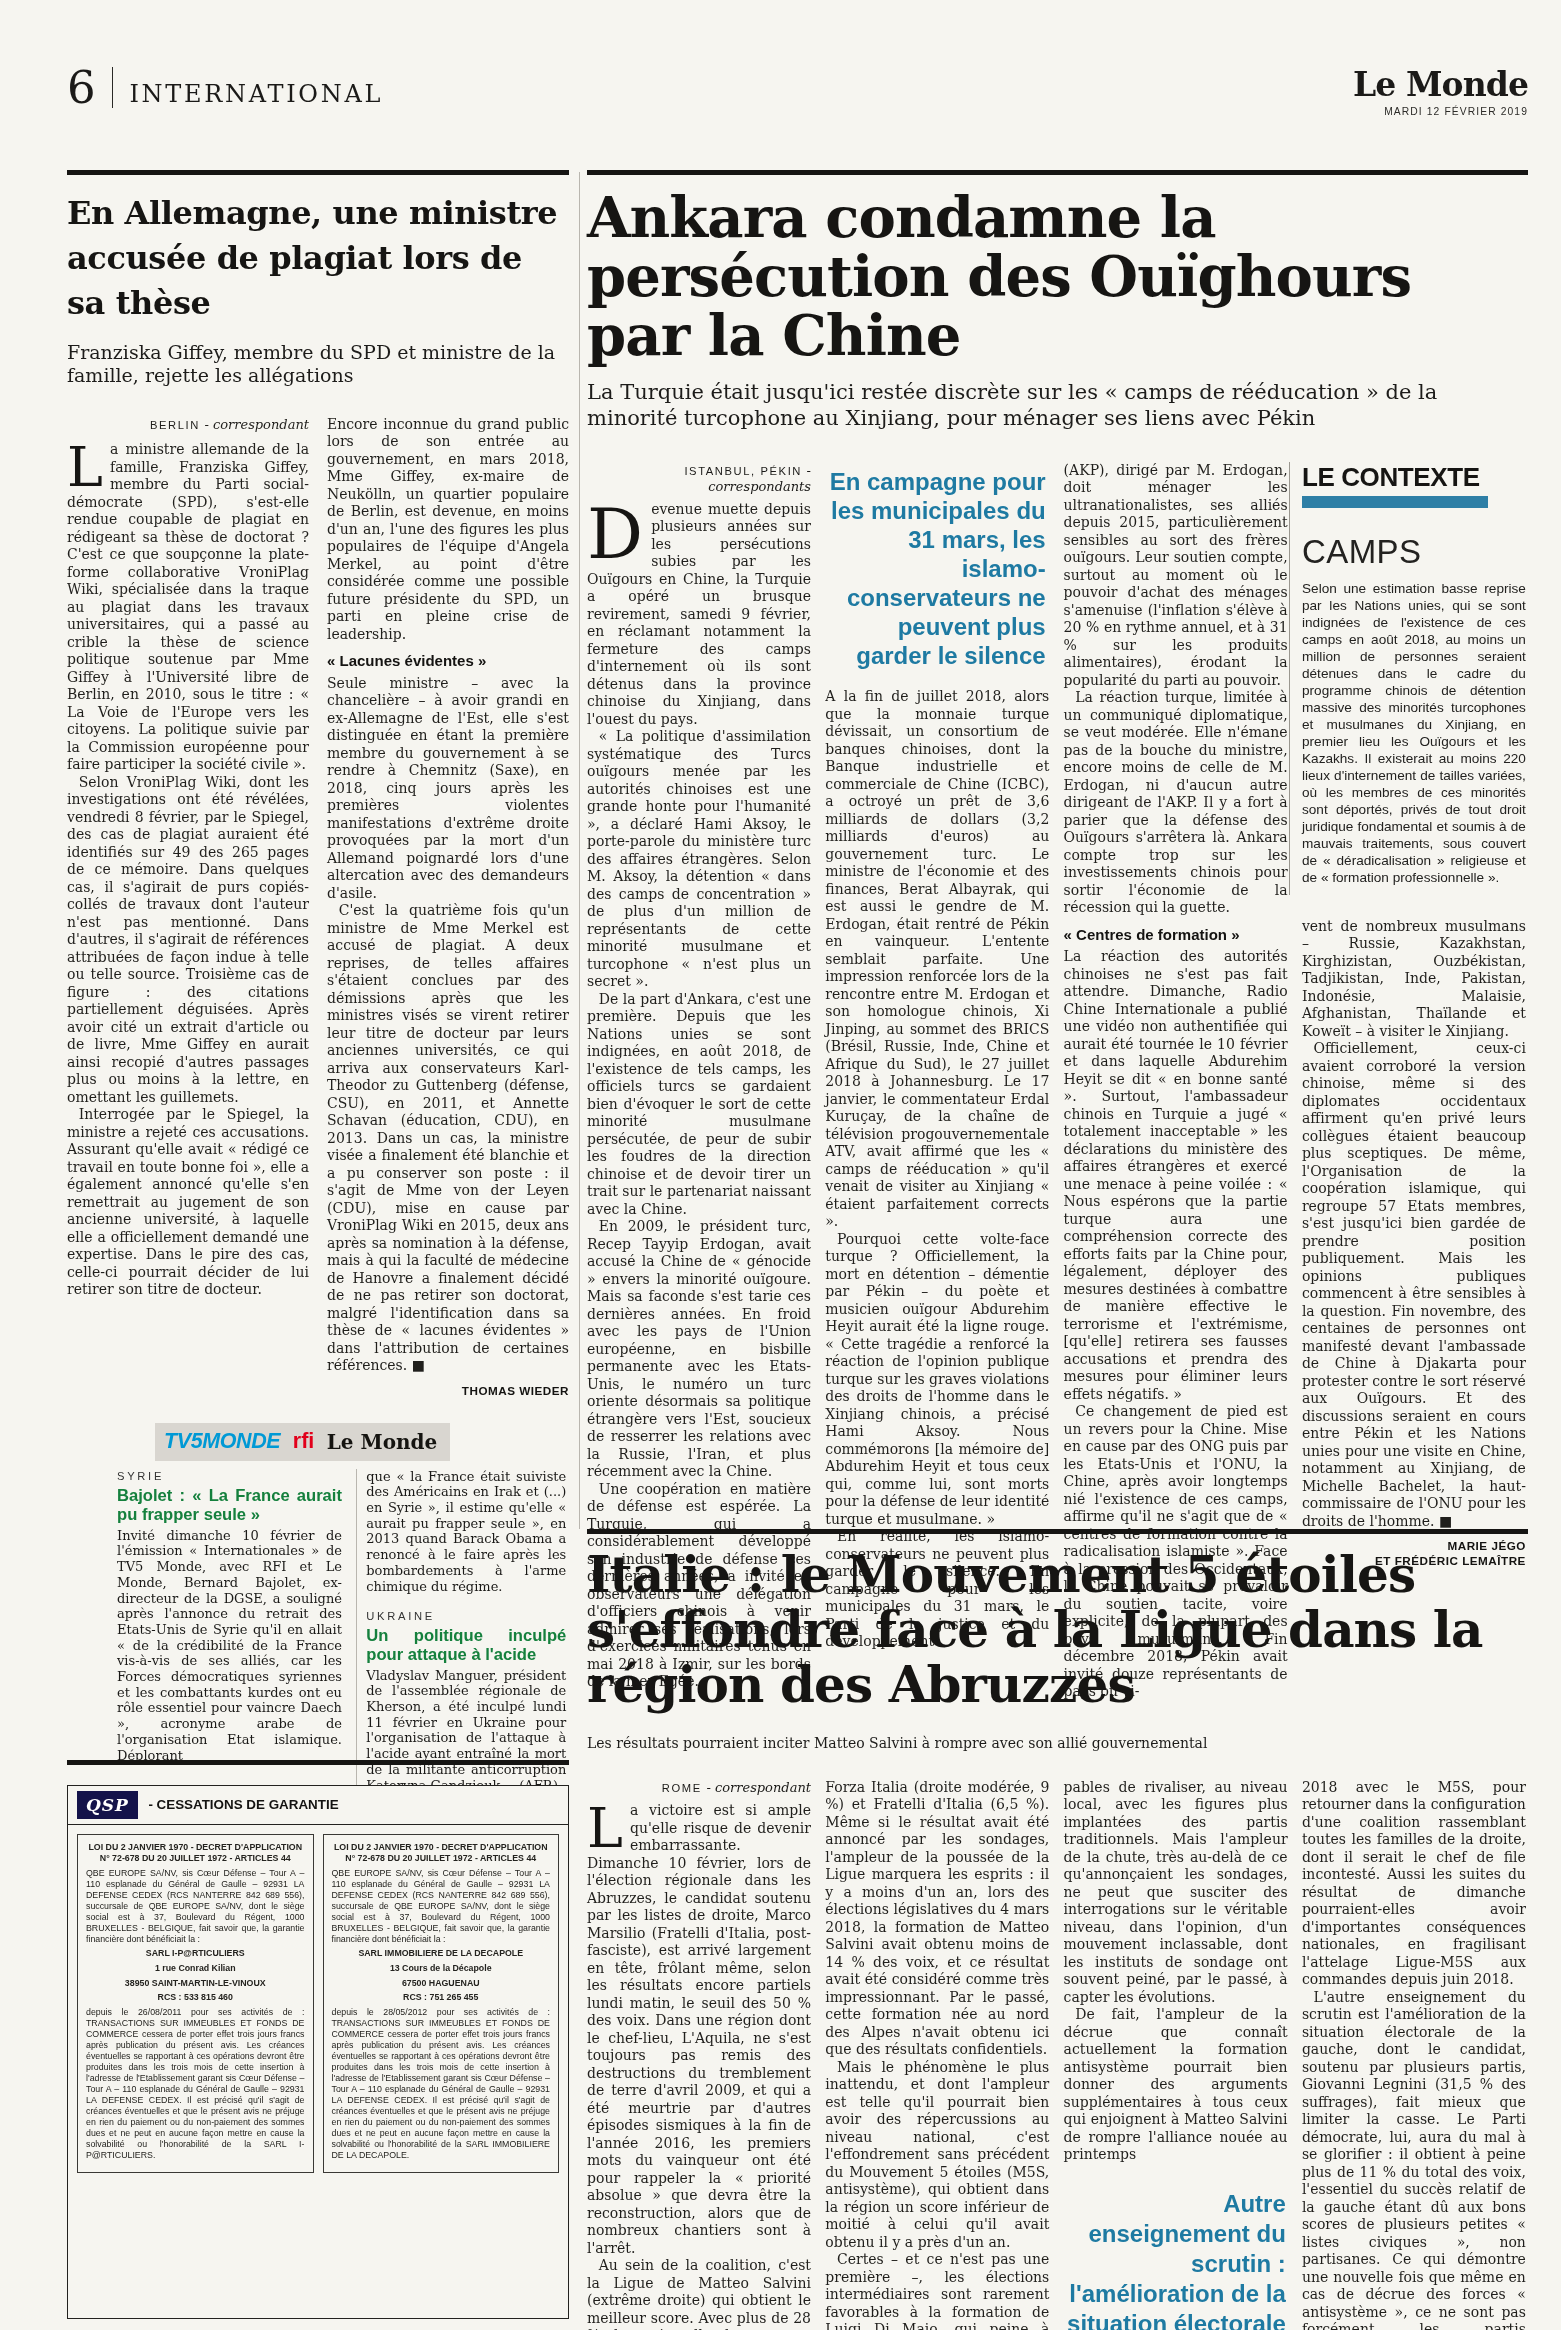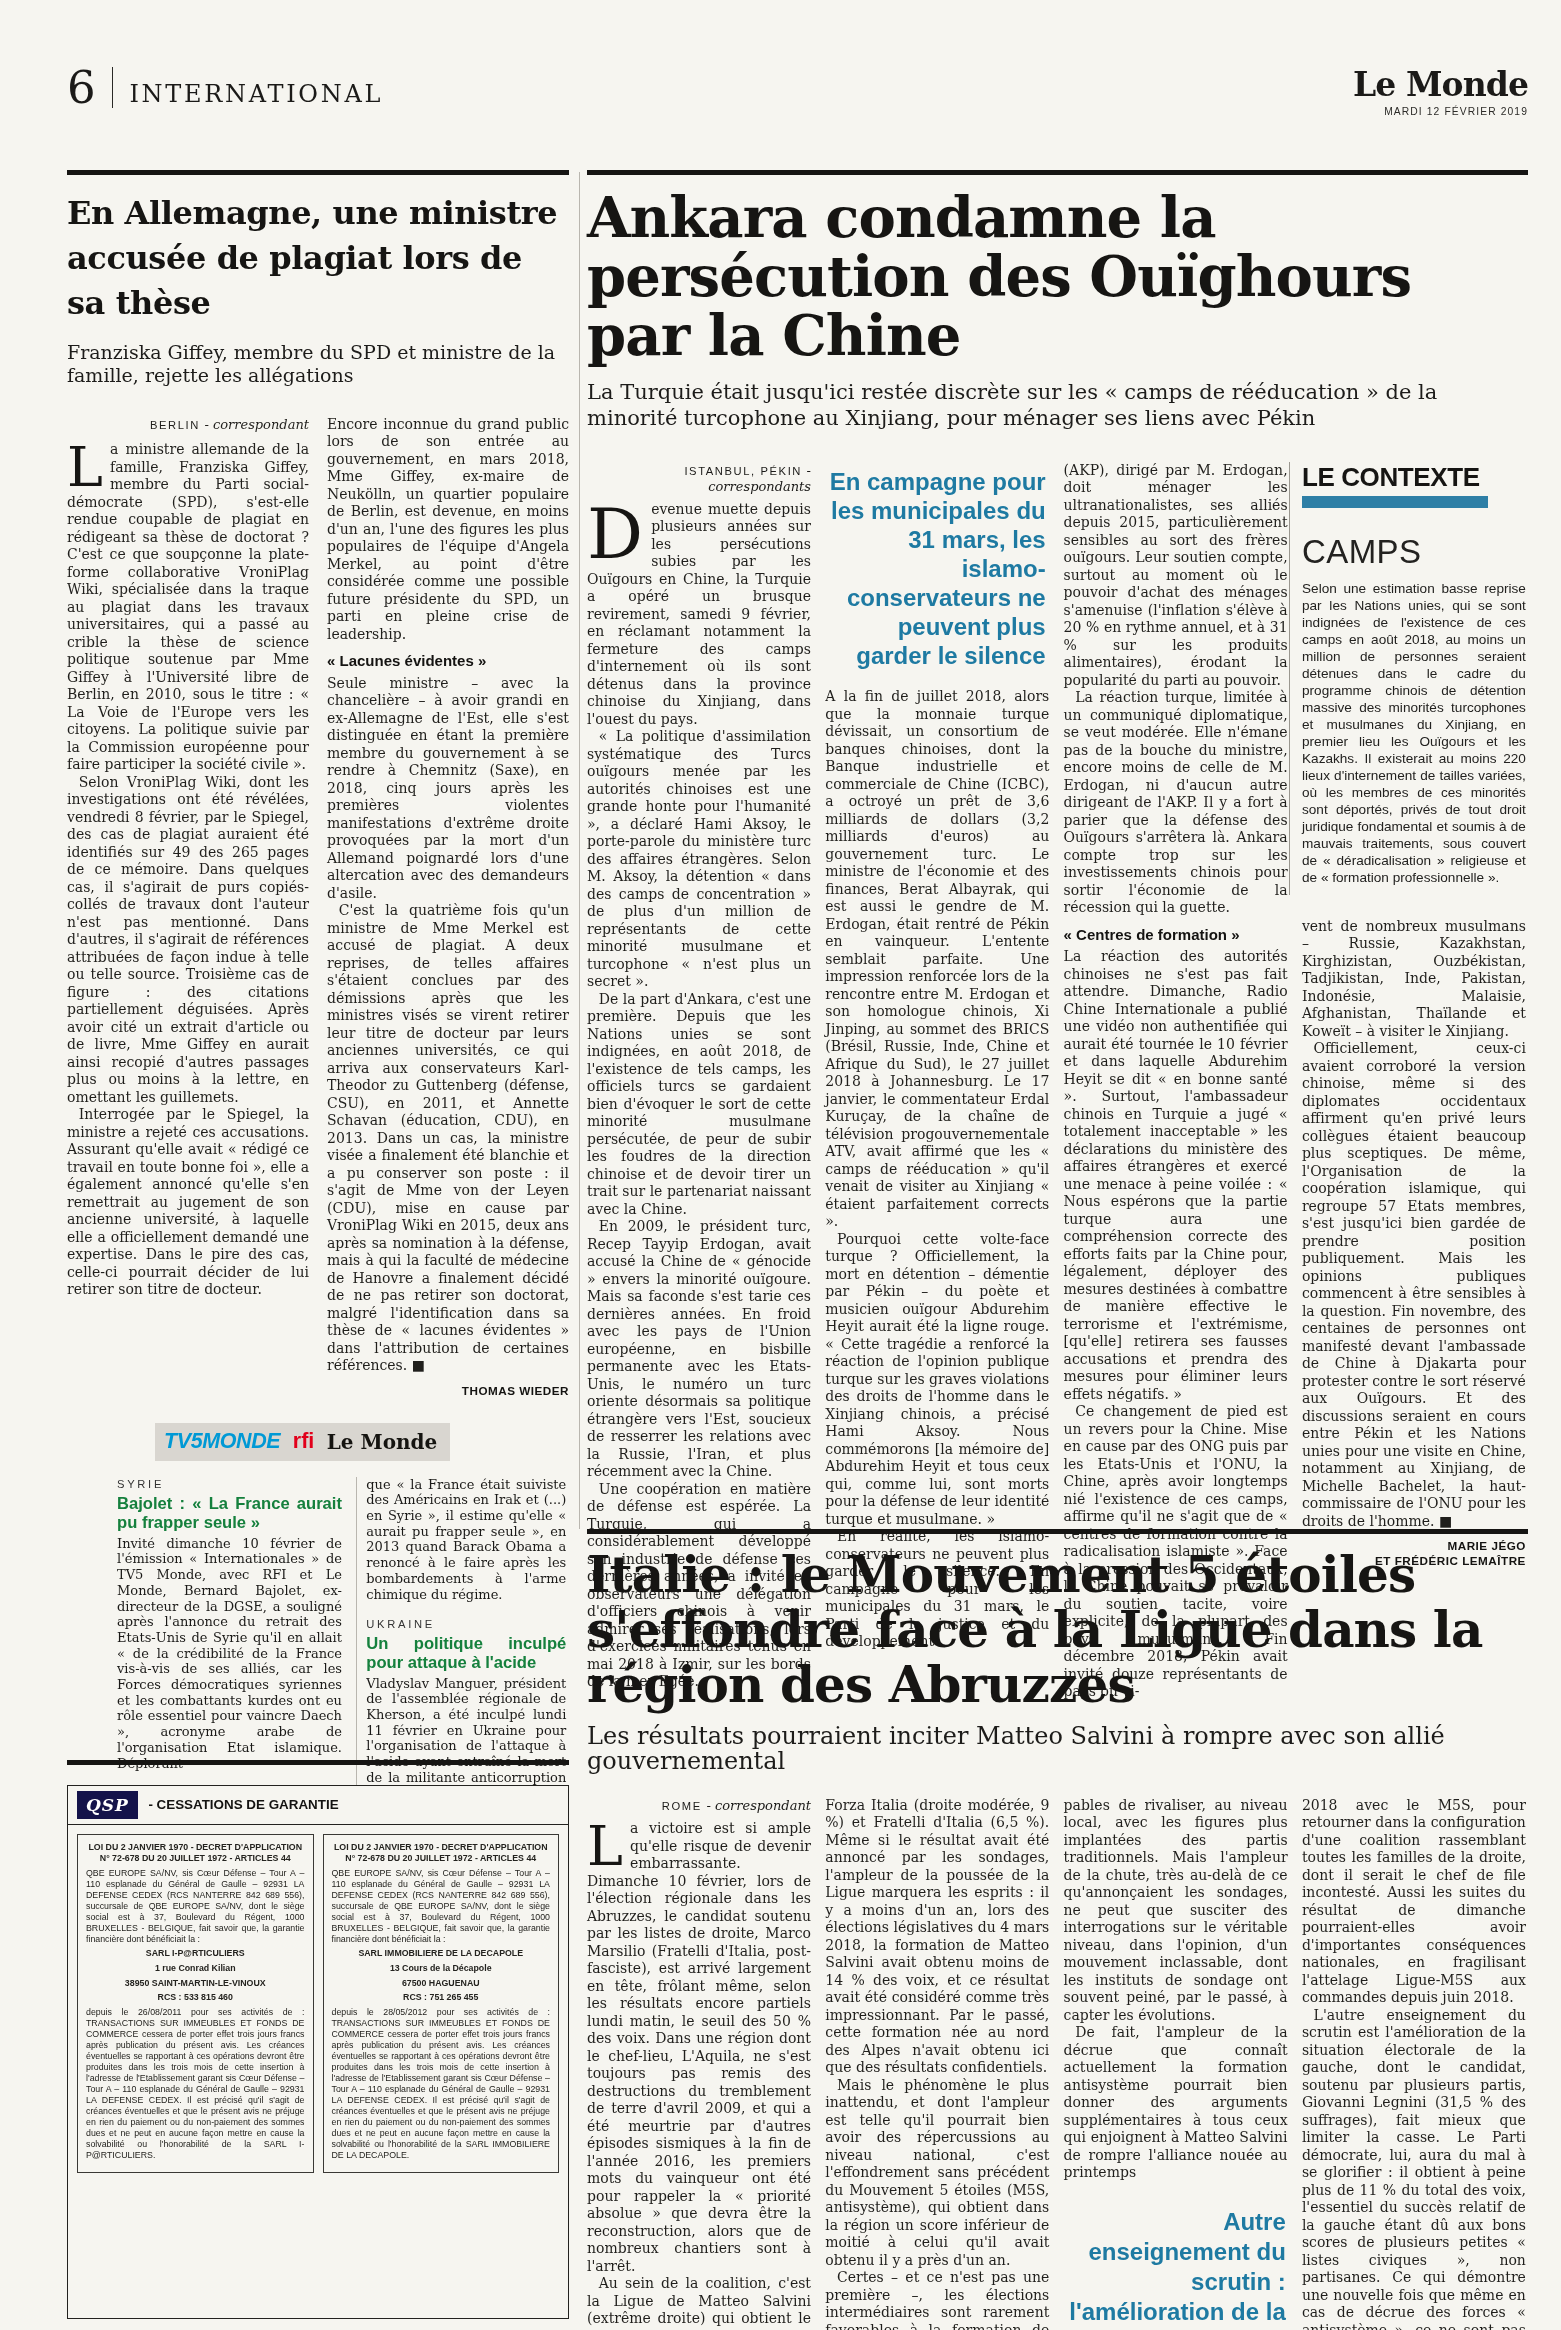--- a/index.html
+++ b/index.html
@@ -51,21 +51,21 @@
   
   .vdiv { position:absolute; width:0.9px; background:#b9b6af; }
   .vdiv-main { left:579px; top:172px; height:1357px; }
 
   
   .briefs { position:absolute; left:117px; top:1423px; width:450px; }
   .briefs-logos { display:inline-flex; align-items:center; gap:12.5px; background:#d9d6d0; padding:6.3px 12.5px 6.3px 9px; margin-left:38px; }
   .logo-tv5 { font-family:"Liberation Sans",sans-serif; font-weight:700; font-style:italic; font-size:21.5px; color:#0099d5; letter-spacing:-0.4px; }
   .logo-rfi { font-family:"Liberation Sans",sans-serif; font-weight:700; font-size:21.5px; color:#e2001a; background:transparent; }
   .logo-lm { font-family:"DejaVu Serif",serif; font-weight:700; font-size:20px; color:#151410; }
-  .briefs-cols { display:flex; margin-top:16px; }
+  .briefs-cols { display:flex; margin-top:8px; }
   .briefs-col { width:225px; font-size:13px; line-height:15.7px; text-align:justify; }
   .briefs-col + .briefs-col { border-left:0.9px solid #b9b6af; padding-left:9px; margin-left:14.3px; width:210px; }
   .brief-label { font-family:"Liberation Sans",sans-serif; font-size:11.2px; letter-spacing:2.7px; font-weight:500; color:#333; margin-bottom:1.8px; }
   .brief-title { font-family:"Liberation Sans",sans-serif; font-weight:700; font-size:16.6px; line-height:19px; margin-bottom:3.6px; color:#15803d; }
   .brief-gap { height:14.3px; }
   .rule-under-briefs { position:absolute; left:67px; top:1760px; width:502px; }
 
   
   .legalbox { position:absolute; left:67px; top:1785px; width:502px; height:534px; border:1.8px solid #23221f; background:#f6f5f0; }
   .legal-head { display:flex; align-items:center; gap:10.8px; padding:5.4px 9px; border-bottom:1.8px solid #23221f; }
@@ -88,21 +88,21 @@
   .ctx-label { font-family:"Liberation Sans",sans-serif; font-weight:700; font-size:26px; letter-spacing:-0.4px; color:#161513; }
   .ctx-bar { width:186px; height:11.7px; background:#2e7fa6; margin-top:3.6px; }
   .ctx-heading { font-family:"Liberation Sans",sans-serif; font-weight:400; font-size:33px; letter-spacing:0.4px; color:#232220; margin-top:25px; }
   .ctx-text { font-family:"Liberation Sans",sans-serif; font-size:13.6px; line-height:17px; text-align:justify; margin-top:9px; color:#232220; }
   .ctx-after { margin-top:23px; }
   .byline2 { line-height:15.2px; }
 
   
   .italy { left:587px; top:1529px; width:941px; }
   .italy h1 { font-size:50px; line-height:55px; margin-top:12.5px; letter-spacing:-0.9px; }
-  .italy .standfirst { font-size:24px; line-height:25px; margin-top:12px; }
+  .italy .standfirst { font-size:14px; line-height:25px; margin-top:19px; }
   .italy .bodyrow { margin-top:23px; gap:14.3px; }
   .italy .bodycol-wrap { width:224px; }
   .italy .callout { font-size:24px; line-height:30px; margin:25px 1.8px 0; }
 </style>
 </head>
 <body>
 
 <div class="page">
 
   <header class="phead">

